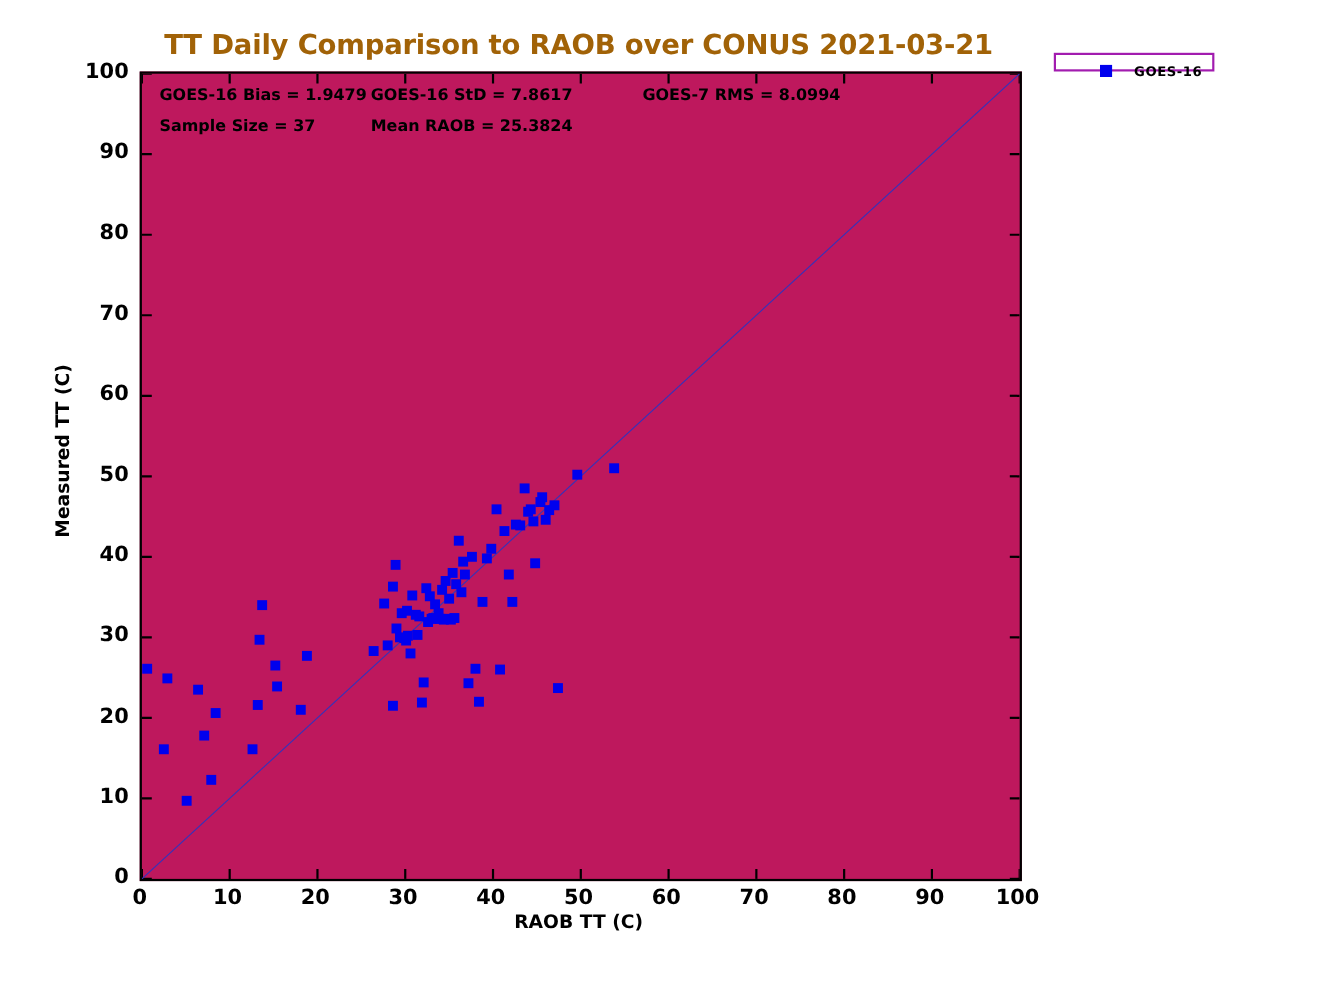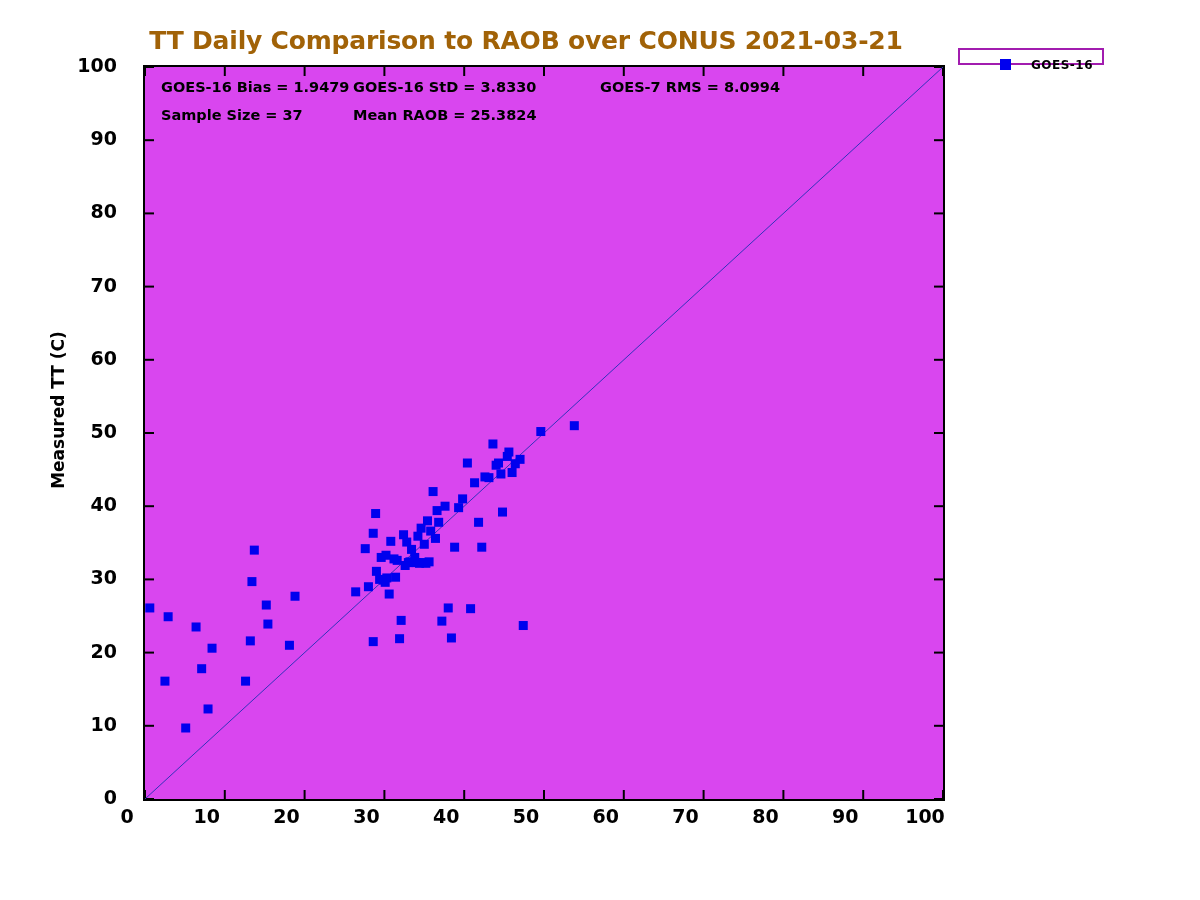--- a/index.html
+++ b/index.html
@@ -33,22 +33,21 @@
     white-space: nowrap;
   }
   #plot-area {
     position: absolute;
     left: 127px;
     top: 65px;
     width: 798px;
     height: 732px;
     border: 2px solid #000000;
     box-sizing: content-box;
-    background: #d946ef;
-    margin-left: 16px;
+    background: #be185d;
   }
   #plot-svg {
     position: absolute;
     left: 0; top: 0;
     width: 798px;
     height: 732px;
     display: block;
   }
   .stat-line {
     position: absolute;
@@ -273,21 +272,21 @@
           <rect x="362.58000000000004" y="401.028" width="9" height="9"></rect>
           <rect x="365.772" y="392.244" width="9" height="9"></rect>
           <rect x="370.56" y="387.85200000000003" width="9" height="9"></rect>
           <rect x="373.752" y="554.0160000000001" width="9" height="9"></rect>
           <rect x="391.308" y="360.036" width="9" height="9"></rect>
           <rect x="424.82399999999996" y="354.18" width="9" height="9"></rect>
         </g>
       </svg>
 
     <div class="stat-line stat-row1 stat-col1">GOES-16 Bias = 1.9479</div>
-    <div class="stat-line stat-row1 stat-col2">GOES-16 StD = 3.8330</div>
+    <div class="stat-line stat-row1 stat-col2">GOES-16 StD = 7.8617</div>
     <div class="stat-line stat-row1 stat-col3">GOES-7 RMS = 8.0994</div>
     <div class="stat-line stat-row2 stat-col1">Sample Size = 37</div>
     <div class="stat-line stat-row2 stat-col2">Mean RAOB = 25.3824</div>
   </div>
 
   <div id="tick-labels-y">
       <div class="tick-label-y" style="left: 65px; top: 788px;">0</div>
       <div class="tick-label-y" style="left: 65px; top: 714.8px;">10</div>
       <div class="tick-label-y" style="left: 65px; top: 641.6px;">20</div>
       <div class="tick-label-y" style="left: 65px; top: 568.4px;">30</div>
@@ -308,19 +307,20 @@
       <div class="tick-label-x" style="left: 491px; top: 807px;">50</div>
       <div class="tick-label-x" style="left: 570.8px; top: 807px;">60</div>
       <div class="tick-label-x" style="left: 650.6px; top: 807px;">70</div>
       <div class="tick-label-x" style="left: 730.4px; top: 807px;">80</div>
       <div class="tick-label-x" style="left: 810.2px; top: 807px;">90</div>
       <div class="tick-label-x" style="left: 890px; top: 807px;">100</div>
     </div>
 
   <div id="y-axis-label">Measured TT (C)</div>
 
+  <div id="x-axis-label">RAOB TT (C)</div>
 
   <div id="legend">
     <div id="legend-swatch" style="background: rgb(0, 0, 238);"></div>
     <div id="legend-label">GOES-16</div>
   </div>
 
 </div>
 
 </body></html>

